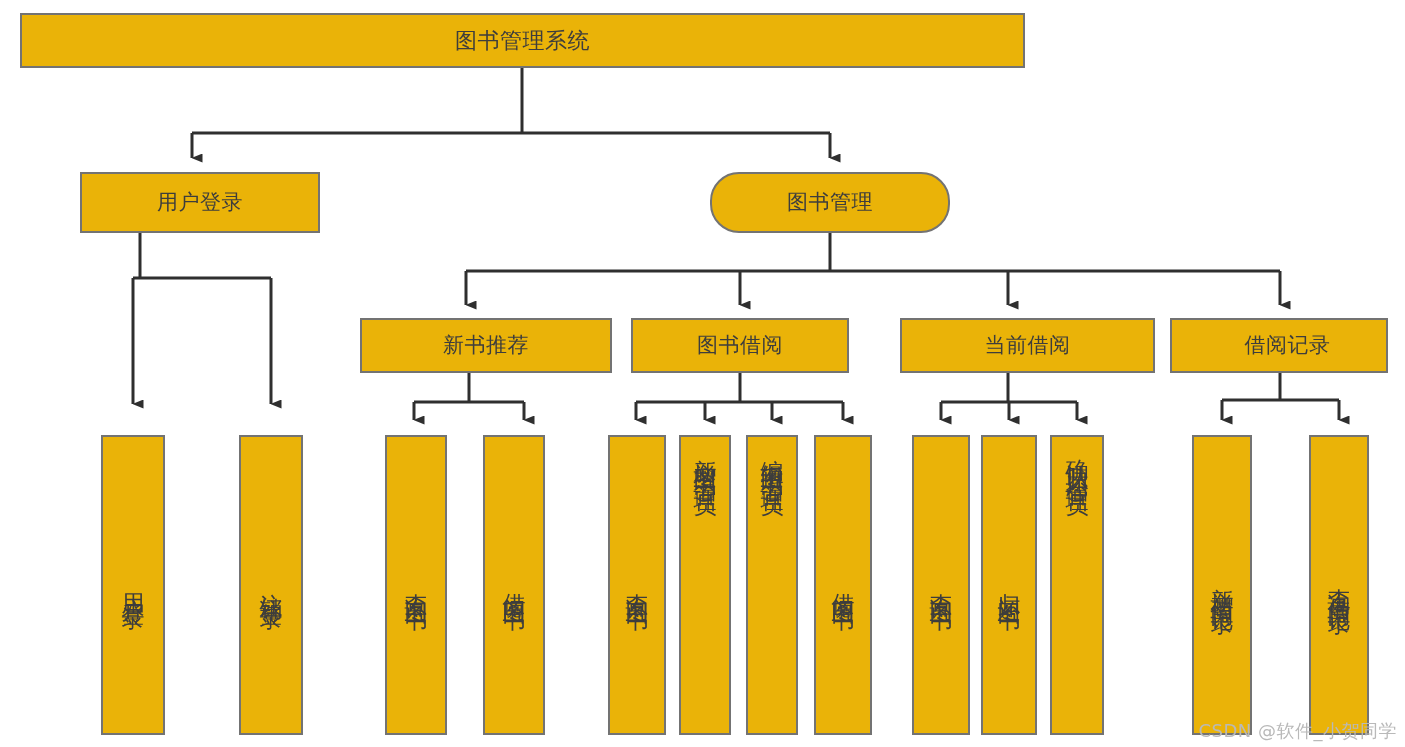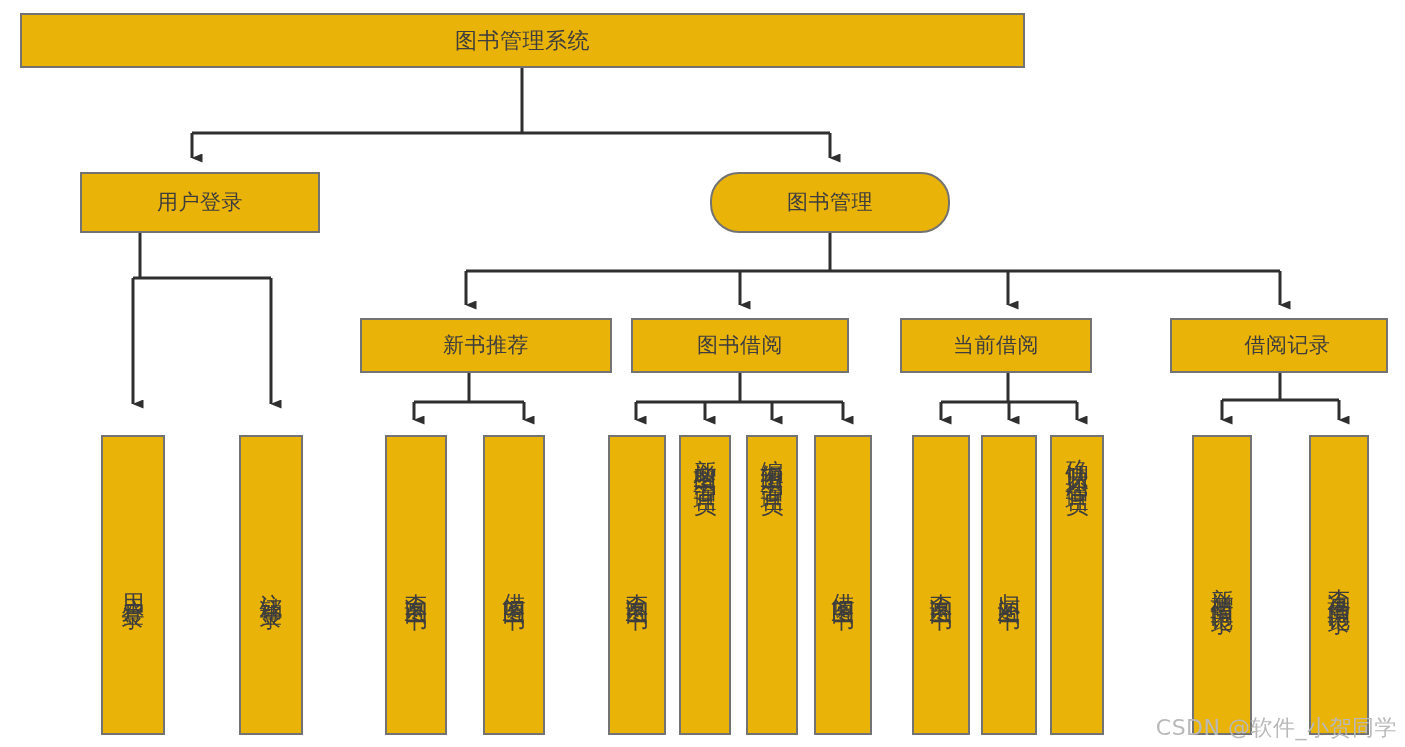--- a/index.html
+++ b/index.html
@@ -71,21 +71,21 @@
     padding-top: 4px;
   }
   .node.v.mid {
     align-items: center;
     padding-top: 0;
   }
   #watermark {
     position: absolute;
     right: 8px;
     bottom: 4px;
-    font-size: 22px;
+    font-size: 18px;
     color: #b9b9b9;
     letter-spacing: 0.5px;
     z-index: 5;
     white-space: nowrap;
   }
 </style>
 </head>
 <body>
 
 <div id="diagram-root">
@@ -153,21 +153,21 @@
   </div>
 
   <div class="node h" style="left:360px; top:318px; width:252px; height:55px;">
     <span class="node-label">新书推荐</span>
   </div>
 
   <div class="node h" style="left:631px; top:318px; width:218px; height:55px;">
     <span class="node-label">图书借阅</span>
   </div>
 
-  <div class="node h" style="left:900px; top:318px; width:192px; height:55px;">
+  <div class="node h" style="left:900px; top:318px; width:255px; height:55px;">
     <span class="node-label">当前借阅</span>
   </div>
 
   <div class="node h" style="left:1170px; top:318px; width:218px; height:55px;padding-left:17px;">
     <span class="node-label">借阅记录</span>
   </div>
 
   <div class="node v mid" style="left:101px; top:435px; width:64px; height:300px;">
     <span class="node-label">用户登录</span>
   </div>

